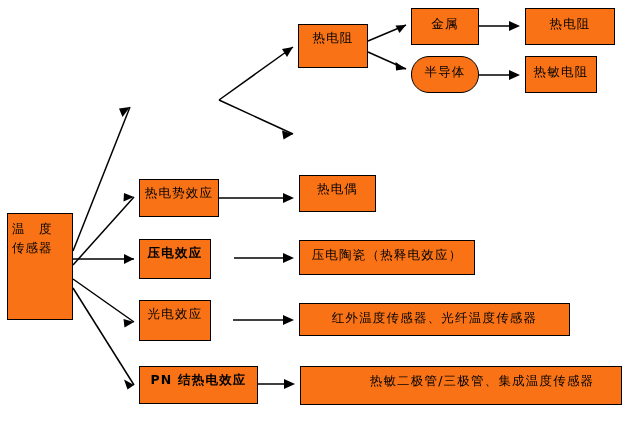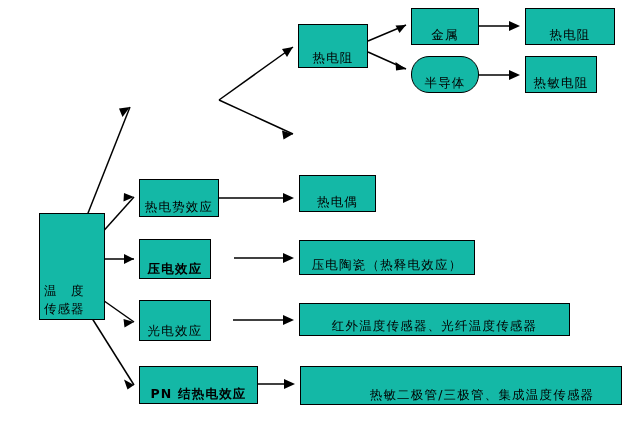--- a/index.html
+++ b/index.html
@@ -12,41 +12,40 @@
     width: 638px;
     height: 421px;
     background: #ffffff;
     font-family: "DejaVu Sans", "Liberation Sans", sans-serif;
     overflow: hidden;
   }
   .node {
     position: absolute;
     box-sizing: border-box;
     border: 1.3px solid #000000;
-    background: #14b8a6;
+    background: #f97316;
     color: #000000;
     display: flex;
-    align-items: flex-end;
+    align-items: flex-start;
     justify-content: center;
     font-size: 12.5px;
     letter-spacing: 1.2px;
     line-height: 1.35;
     white-space: pre;
     z-index: 2;
   }
   .node .label {
     display: block;
     padding-top: 5px;
   }
   
   #node-root {
     left: 7px; top: 213px; width: 66px; height: 107px;
     justify-content: flex-start;
     font-size: 12.5px;
-    margin-left: 32px;
   }
   #node-root .label {
     padding-left: 4px;
     padding-top: 6px;
     letter-spacing: 1px;
     line-height: 1.5;
   }
   #node-thermal-resistance-effect { left: 139px; top: 79px;  width: 80px;  height: 41px; }
   #node-thermo-emf-effect         { left: 139px; top: 179px; width: 80px;  height: 38px; }
   #node-piezoelectric-effect      { left: 139px; top: 239px; width: 72px;  height: 40px; font-weight: bold; }

